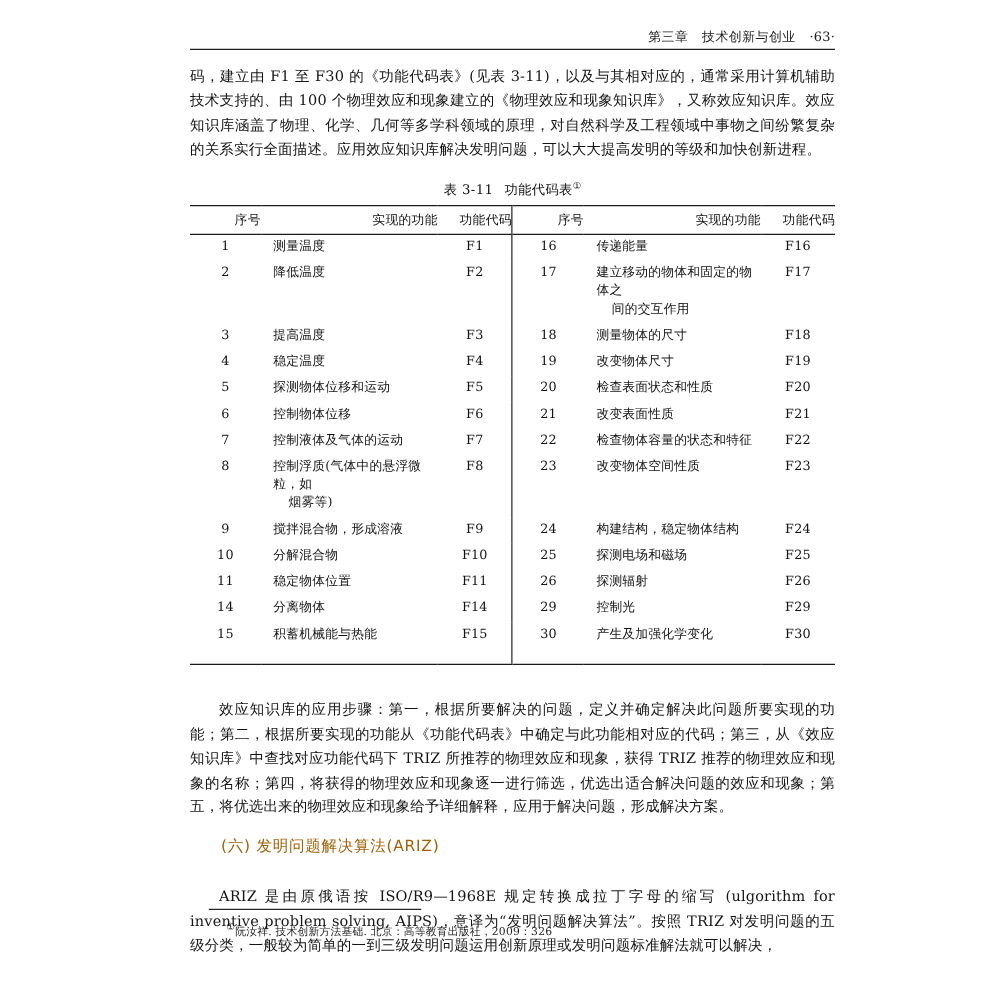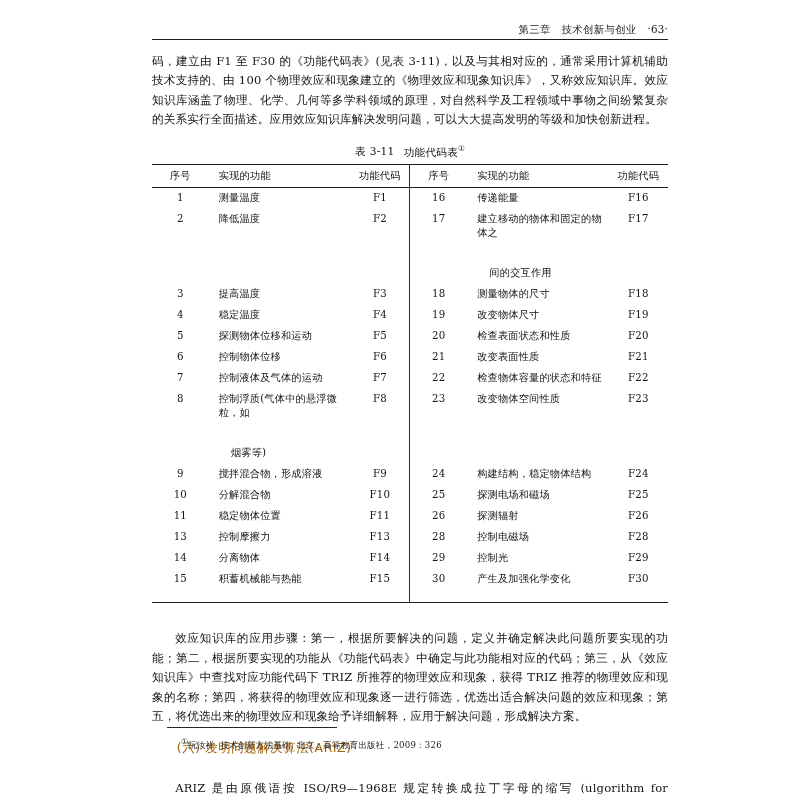--- a/index.html
+++ b/index.html
@@ -90,20 +90,21 @@
     color: #141414;
     table-layout: fixed;
   }
   table.code-table thead th {
     font-weight: normal;
     padding: 3.5px 0 4px 0;
     letter-spacing: 0.3px;
     border-top: 1.4px solid #1b1b1b;
     border-bottom: 0.9px solid #1b1b1b;
     font-size: 10.2px;
+    text-align: right;
   }
   table.code-table tbody td {
     padding: 3.2px 0 3.2px 0;
     vertical-align: top;
     line-height: 14.6px;
     letter-spacing: 0.2px;
   }
   table.code-table tbody tr:last-child td {
     border-bottom: 1.2px solid #1b1b1b;
     padding-bottom: 16px;
@@ -119,21 +120,21 @@
   th.divider, td.divider {
     border-left: 0.9px solid #2a2a2a;
     width: 0;
     padding: 0 !important;
   }
 
   .hang {
     display: block;
     padding-left: 0;
   }
-  .hang .l2 { display: block; padding-left: 1.2em; margin-top: 25px; }
+  .hang .l2 { display: block; padding-left: 1.2em; }
 
   
   h3.section-head {
     font-size: 12.4px;
     font-weight: normal;
     margin: 0;
     text-indent: 2em;
     letter-spacing: 0.6px;
     font-family: "DejaVu Sans", "Liberation Sans", sans-serif;
     color: #a16207;
@@ -337,33 +338,20 @@
             </td>
             <td class="col-code">F11</td>
             <td class="divider"></td>
             <td class="col-no">26</td>
             <td class="col-fn">
               <span class="hang"><span>探测辐射</span></span>
             </td>
             <td class="col-code">F26</td>
           </tr>
           <tr>
-            <td class="col-no">13</td>
-            <td class="col-fn">
-              <span class="hang"><span>控制摩擦力</span></span>
-            </td>
-            <td class="col-code">F13</td>
-            <td class="divider"></td>
-            <td class="col-no">28</td>
-            <td class="col-fn">
-              <span class="hang"><span>控制电磁场</span></span>
-            </td>
-            <td class="col-code">F28</td>
-          </tr>
-          <tr>
             <td class="col-no">14</td>
             <td class="col-fn">
               <span class="hang"><span>分离物体</span></span>
             </td>
             <td class="col-code">F14</td>
             <td class="divider"></td>
             <td class="col-no">29</td>
             <td class="col-fn">
               <span class="hang"><span>控制光</span></span>
             </td>

